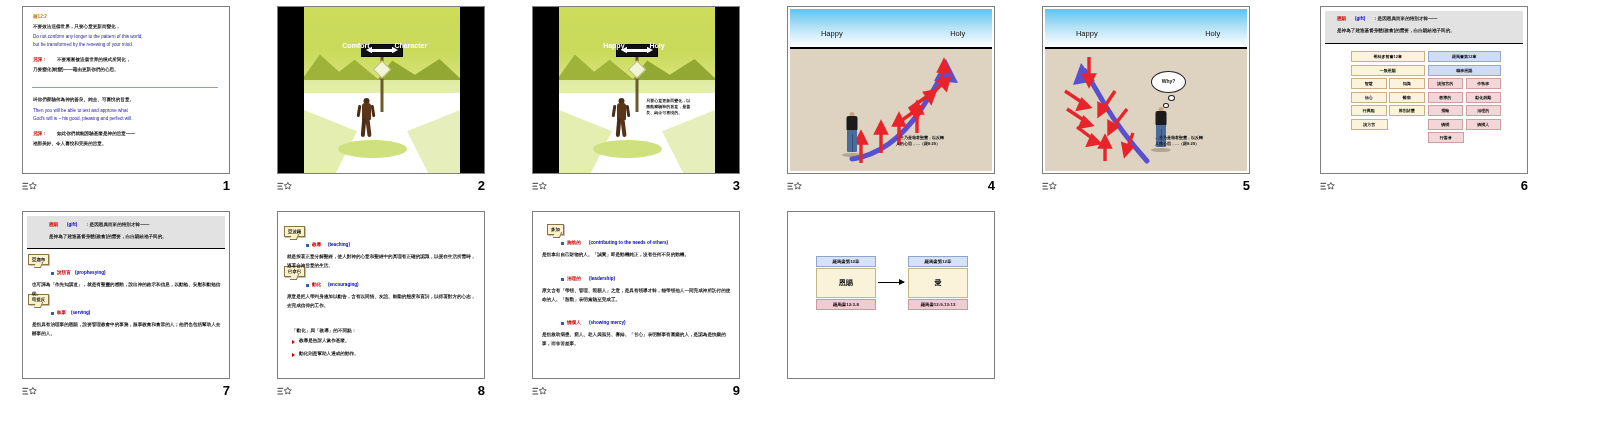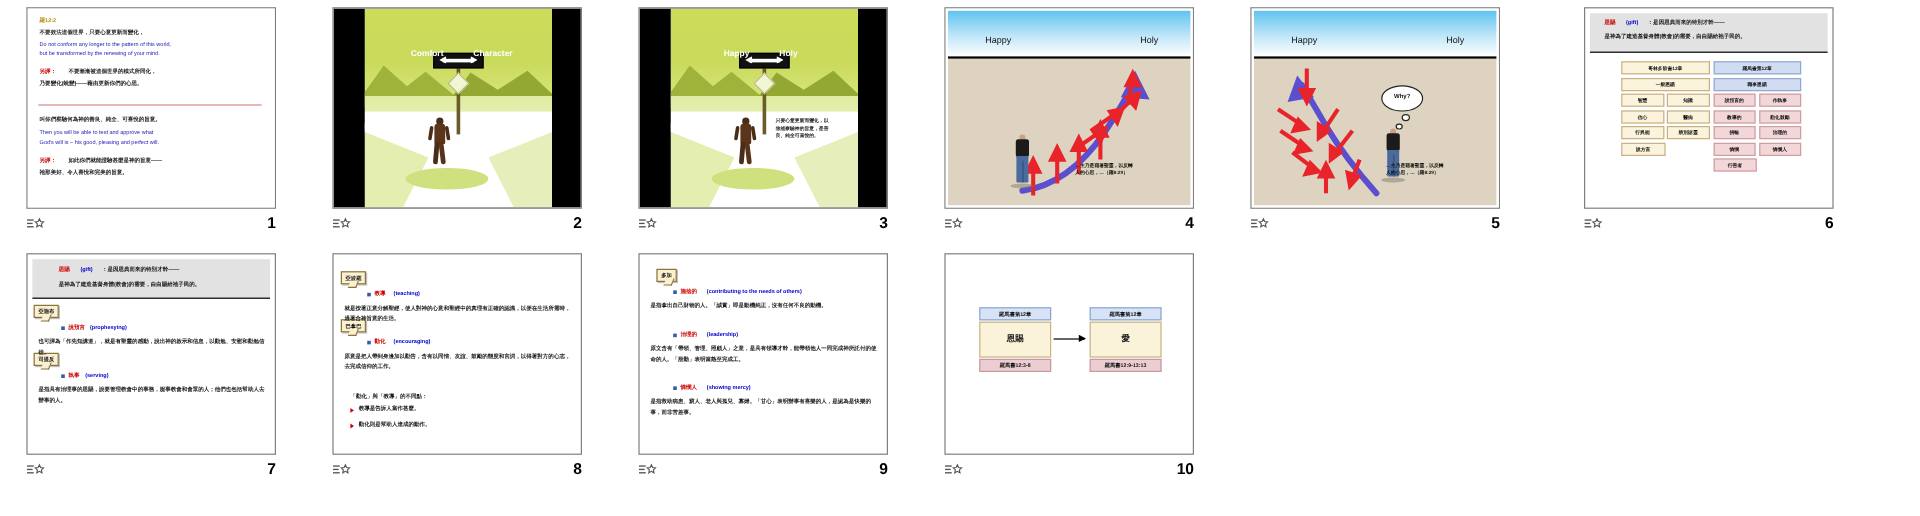--- a/index.html
+++ b/index.html
@@ -599,26 +599,15 @@
 
         <div class="dg-arrow" style="left:90px;top:70px;width:26px;"></div>
 
         <div class="dgbox dg-blue" style="left:120px;top:44px;width:58px;">羅馬書第12章</div>
         <div class="dgbox dg-cream" style="left:120px;top:56px;width:58px;height:28px;">
           <div class="big">愛</div>
         </div>
         <div class="dgbox dg-pink" style="left:120px;top:87px;width:58px;">羅馬書12:9-13:13</div>
       </div>
     </div>
-    <div class="meta">
-      <svg class="anim-icon" viewBox="0 0 16 16">
-        <g fill="#555">
-            <rect x="0" y="3" width="6" height="1.2"></rect>
-            <rect x="0" y="6" width="5" height="1.2"></rect>
-        <rect x="0" y="9" width="6" height="1.2"></rect>
-          </g>
-        <path d="M11 2.5l1.1 2.4 2.6.3-1.9 1.8.5 2.6-2.3-1.3-2.3 1.3.5-2.6L7.3 5.2l2.6-.3z" fill="none" stroke="#555" stroke-width="1"></path>
-      </svg>
-      <div class="num">10</div>
-    </div>
   </div>
 
 </div>
 
 </body></html>

